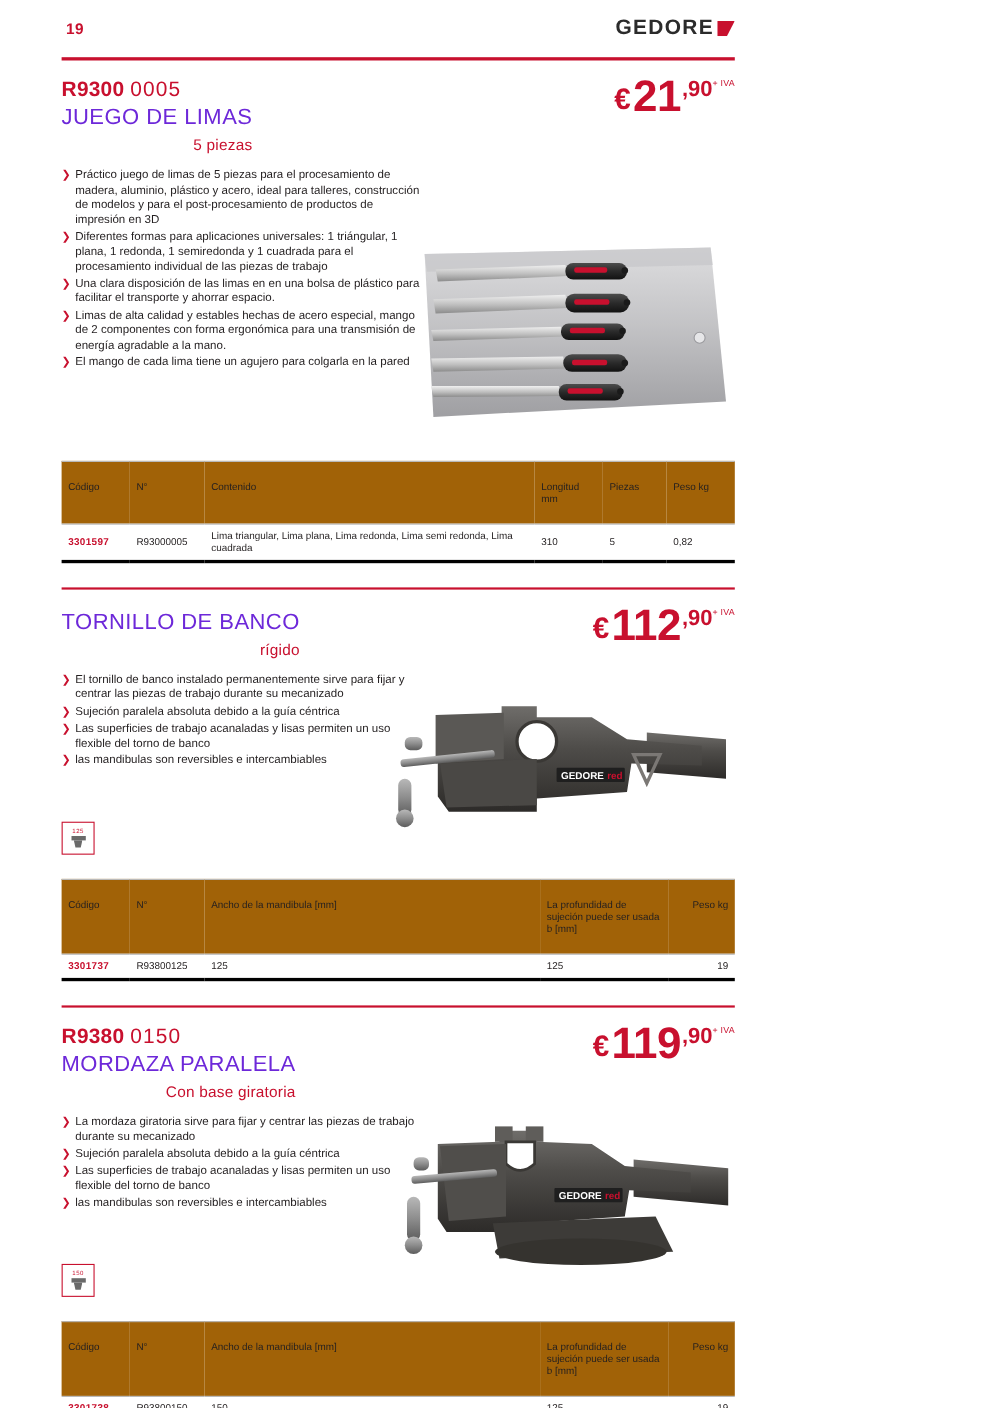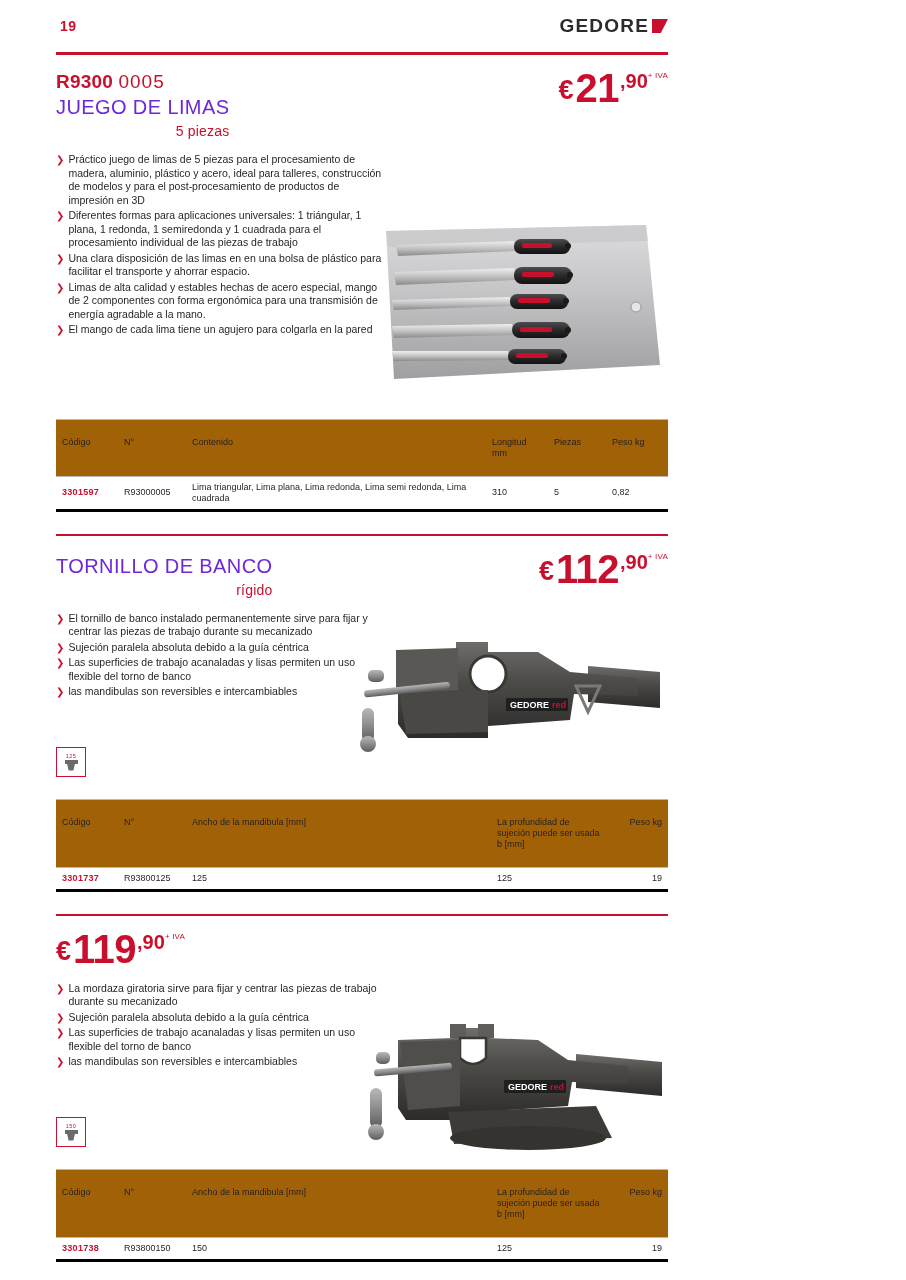--- a/index.html
+++ b/index.html
@@ -494,20 +494,28 @@
           </tr>
         </tbody>
       </table>
     </div>
   </div>
 
   <div class="sep"></div>
 
   <div class="product">
     <div class="product-top">
+      <div class="titles">
+        <div class="t-code">
+          <b>R9380</b>
+          <span class="num">0150</span>
+        </div>
+        <div class="t-name">MORDAZA PARALELA</div>
+        <div class="t-sub">Con base giratoria</div>
+      </div>
       <div class="price-box">
         <div class="price-line">
           <span class="euro">€</span>
           <span class="amount">119</span>
           <span class="cents-wrap">
             <span class="cents">,90</span>
             <span class="vat">+ IVA</span>
           </span>
         </div>
       </div>

